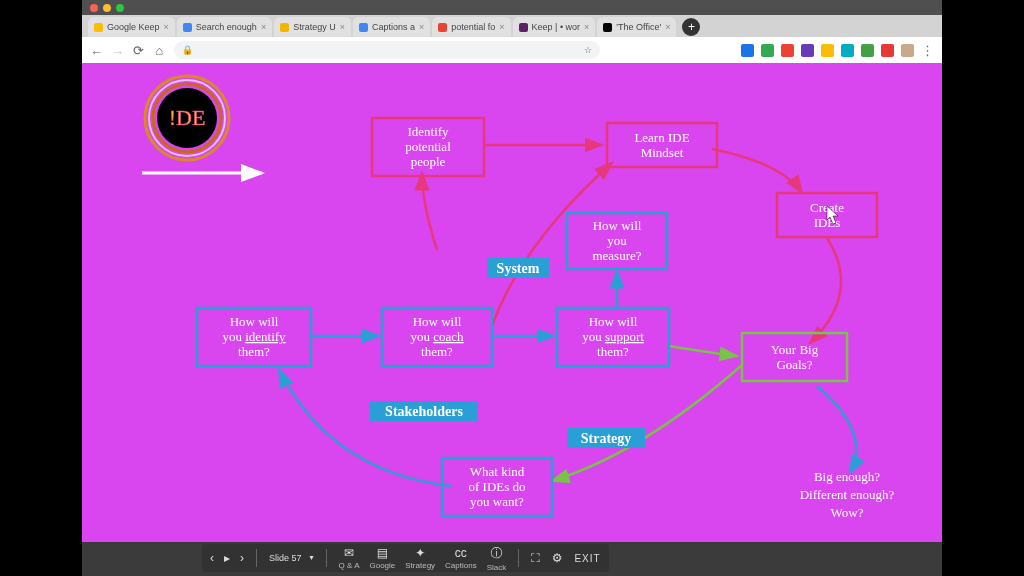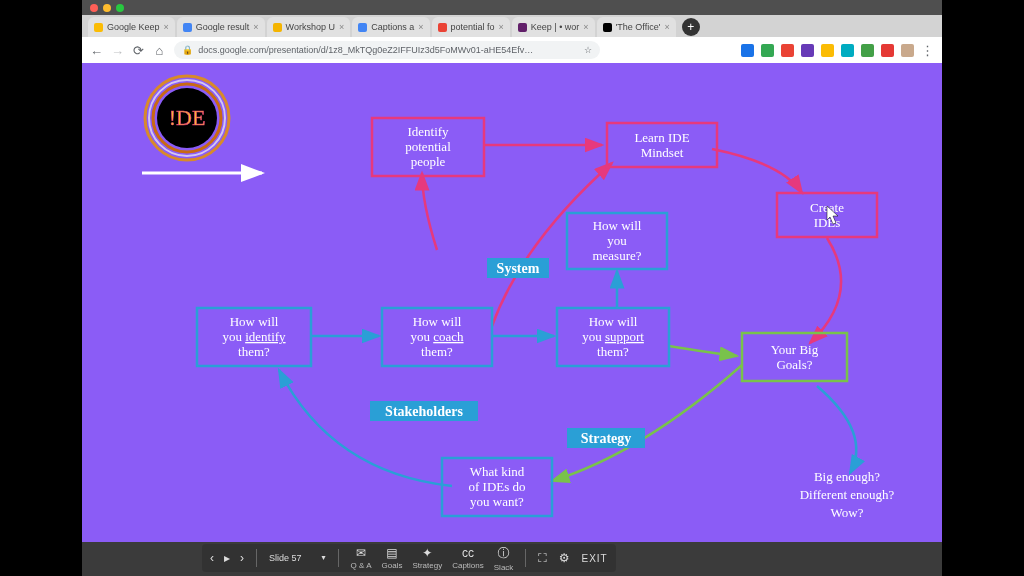--- a/index.html
+++ b/index.html
@@ -17,21 +17,21 @@
 .newtab{width:18px;height:18px;background:#333;color:#fff;border-radius:50%;display:flex;align-items:center;justify-content:center;font-size:12px;margin-left:4px;margin-bottom:1px}
 
 .addr{height:26px;background:#fff;display:flex;align-items:center;padding:0 8px;gap:8px;border-bottom:1px solid #ccc}
 .addr .ico{width:13px;height:13px;display:flex;align-items:center;justify-content:center;color:#5f6368;font-size:13px}
 .urlbox{flex:0 0 410px;height:18px;background:#f1f3f4;border-radius:9px;display:flex;align-items:center;padding:0 8px;gap:5px;font-size:9px;color:#5f6368}
 .urlbox .lock{font-size:9px}
 .ext{display:flex;gap:7px;margin-left:auto;align-items:center}
 .ext span{width:13px;height:13px;border-radius:2px;display:inline-block}
 .avatar{width:16px;height:16px;border-radius:50%;background:#c9a98c}
 
-.stage{position:absolute;left:0;top:63px;right:0;bottom:34px;background:#8b5cf6}
+.stage{position:absolute;left:0;top:63px;right:0;bottom:34px;background:#d946ef}
 svg.slide{position:absolute;inset:0;width:100%;height:100%}
 
 .node text{fill:#fff;font-size:13px;font-family:"Comic Sans MS","Marker Felt",cursive}
 .tag{fill:#2a9fd6}
 .tagtext{fill:#fff;font-size:14px;font-weight:bold;font-family:"Comic Sans MS",cursive}
 .freetext{fill:#fff;font-size:13px;font-family:"Comic Sans MS",cursive}
 
 .ptool{position:absolute;left:120px;bottom:4px;height:28px;background:rgba(50,50,50,.92);border-radius:4px;display:flex;align-items:center;color:#ddd;font-size:9px;padding:0 8px;gap:12px}
 .ptool .grp{display:flex;align-items:center;gap:10px}
 .ptool .nav span{font-size:12px;color:#ddd}
@@ -52,26 +52,26 @@
 
   <div class="tabstrip" id="tabstrip">
 
     <div class="tab inactive">
         <span class="fav" style="background:#fbbc04"></span>
         <span>Google Keep</span>
         <span class="x">×</span>
       </div>
       <div class="tab inactive">
         <span class="fav" style="background:#4285f4"></span>
-        <span>Google result</span>
+        <span>Search enough</span>
         <span class="x">×</span>
       </div>
       <div class="tab inactive">
         <span class="fav" style="background:#f4b400"></span>
-        <span>Workshop U</span>
+        <span>Strategy U</span>
         <span class="x">×</span>
       </div>
       <div class="tab inactive">
         <span class="fav" style="background:#4285f4"></span>
         <span>Captions a</span>
         <span class="x">×</span>
       </div>
       <div class="tab inactive">
         <span class="fav" style="background:#ea4335"></span>
         <span>potential fo</span>
@@ -90,21 +90,20 @@
       <div class="newtab">+</div>
   </div>
 
   <div class="addr">
     <span class="ico">←</span>
     <span class="ico" style="opacity:.4">→</span>
     <span class="ico">⟳</span>
     <span class="ico">⌂</span>
     <div class="urlbox">
       <span class="lock">🔒</span>
-      <span>docs.google.com/presentation/d/1z8_MkTQg0eZ2IFFUIz3d5FoMWv01-aHE54Efv…</span>
       <span style="margin-left:auto">☆</span>
     </div>
     <div class="ext">
       <span style="background:#1a73e8"></span>
       <span style="background:#34a853"></span>
       <span style="background:#ea4335"></span>
       <span style="background:#673ab7"></span>
       <span style="background:#fbbc04"></span>
       <span style="background:#00acc1"></span>
       <span style="background:#43a047"></span>
@@ -230,33 +229,33 @@
     </svg>
   </div>
 
   <div class="ptool">
     <div class="grp nav">
       <span>‹</span>
       <span>▸</span>
       <span>›</span>
     </div>
     <div class="sep"></div>
-    <div style="display:flex;align-items:flex-start;gap:20px">
+    <div style="display:flex;align-items:flex-start;gap:8px">
       <span>Slide 57</span>
         <span style="font-size:8px">▾</span>
     </div>
     <div class="sep"></div>
     <div class="grp">
       <div class="itm">
           <span class="glyph">✉</span>
           <span>Q &amp; A</span>
         </div>
       <div class="itm">
           <span class="glyph">▤</span>
-          <span>Goals</span>
+          <span>Google</span>
         </div>
       <div class="itm">
           <span class="glyph">✦</span>
           <span>Strategy</span>
         </div>
       <div class="itm">
           <span class="glyph">cc</span>
           <span>Captions</span>
         </div>
       <div class="itm">

